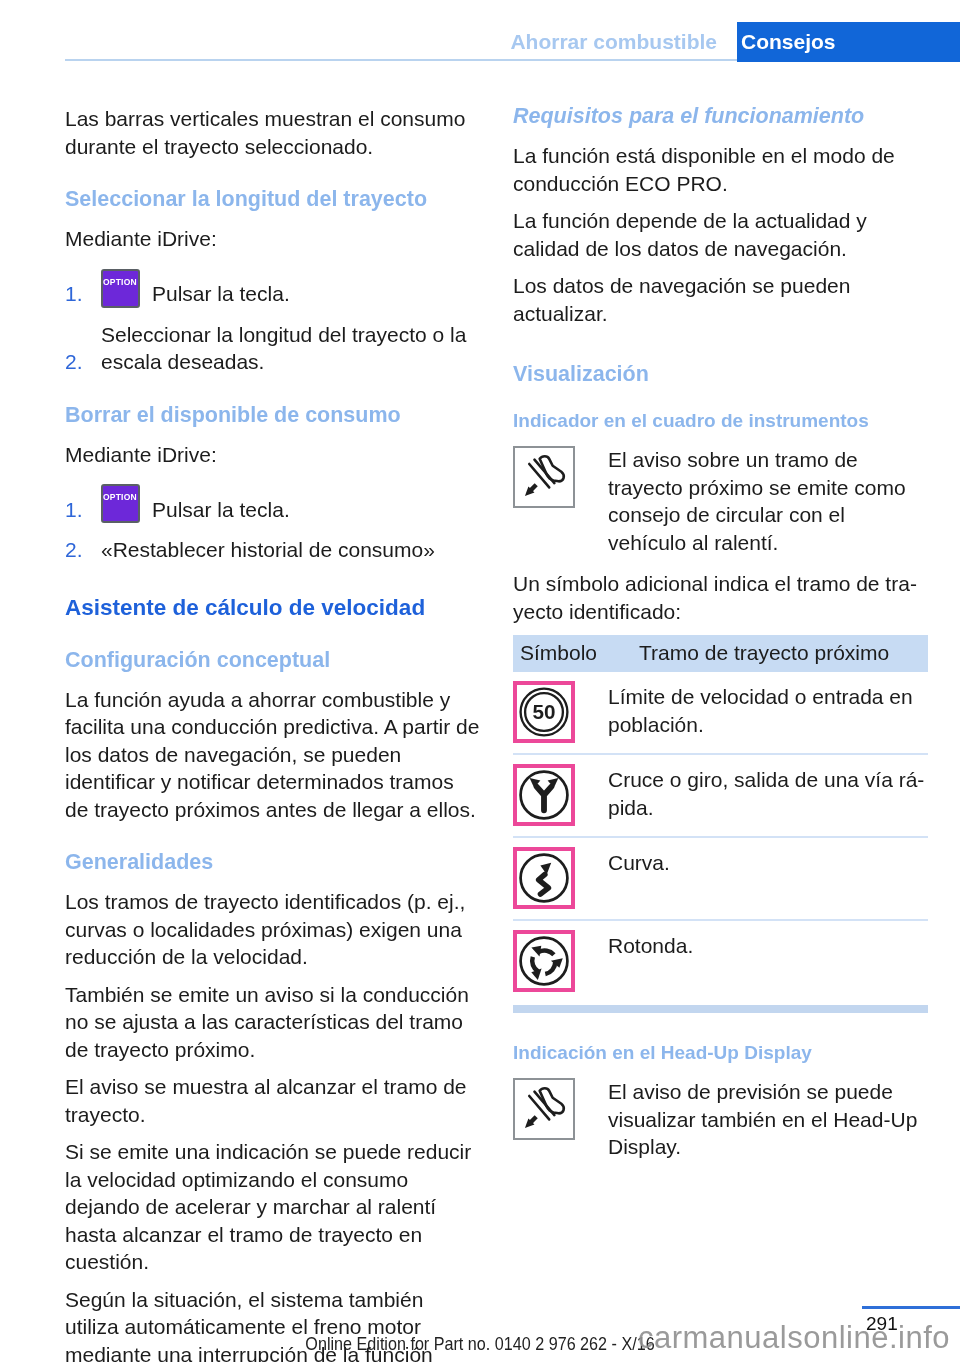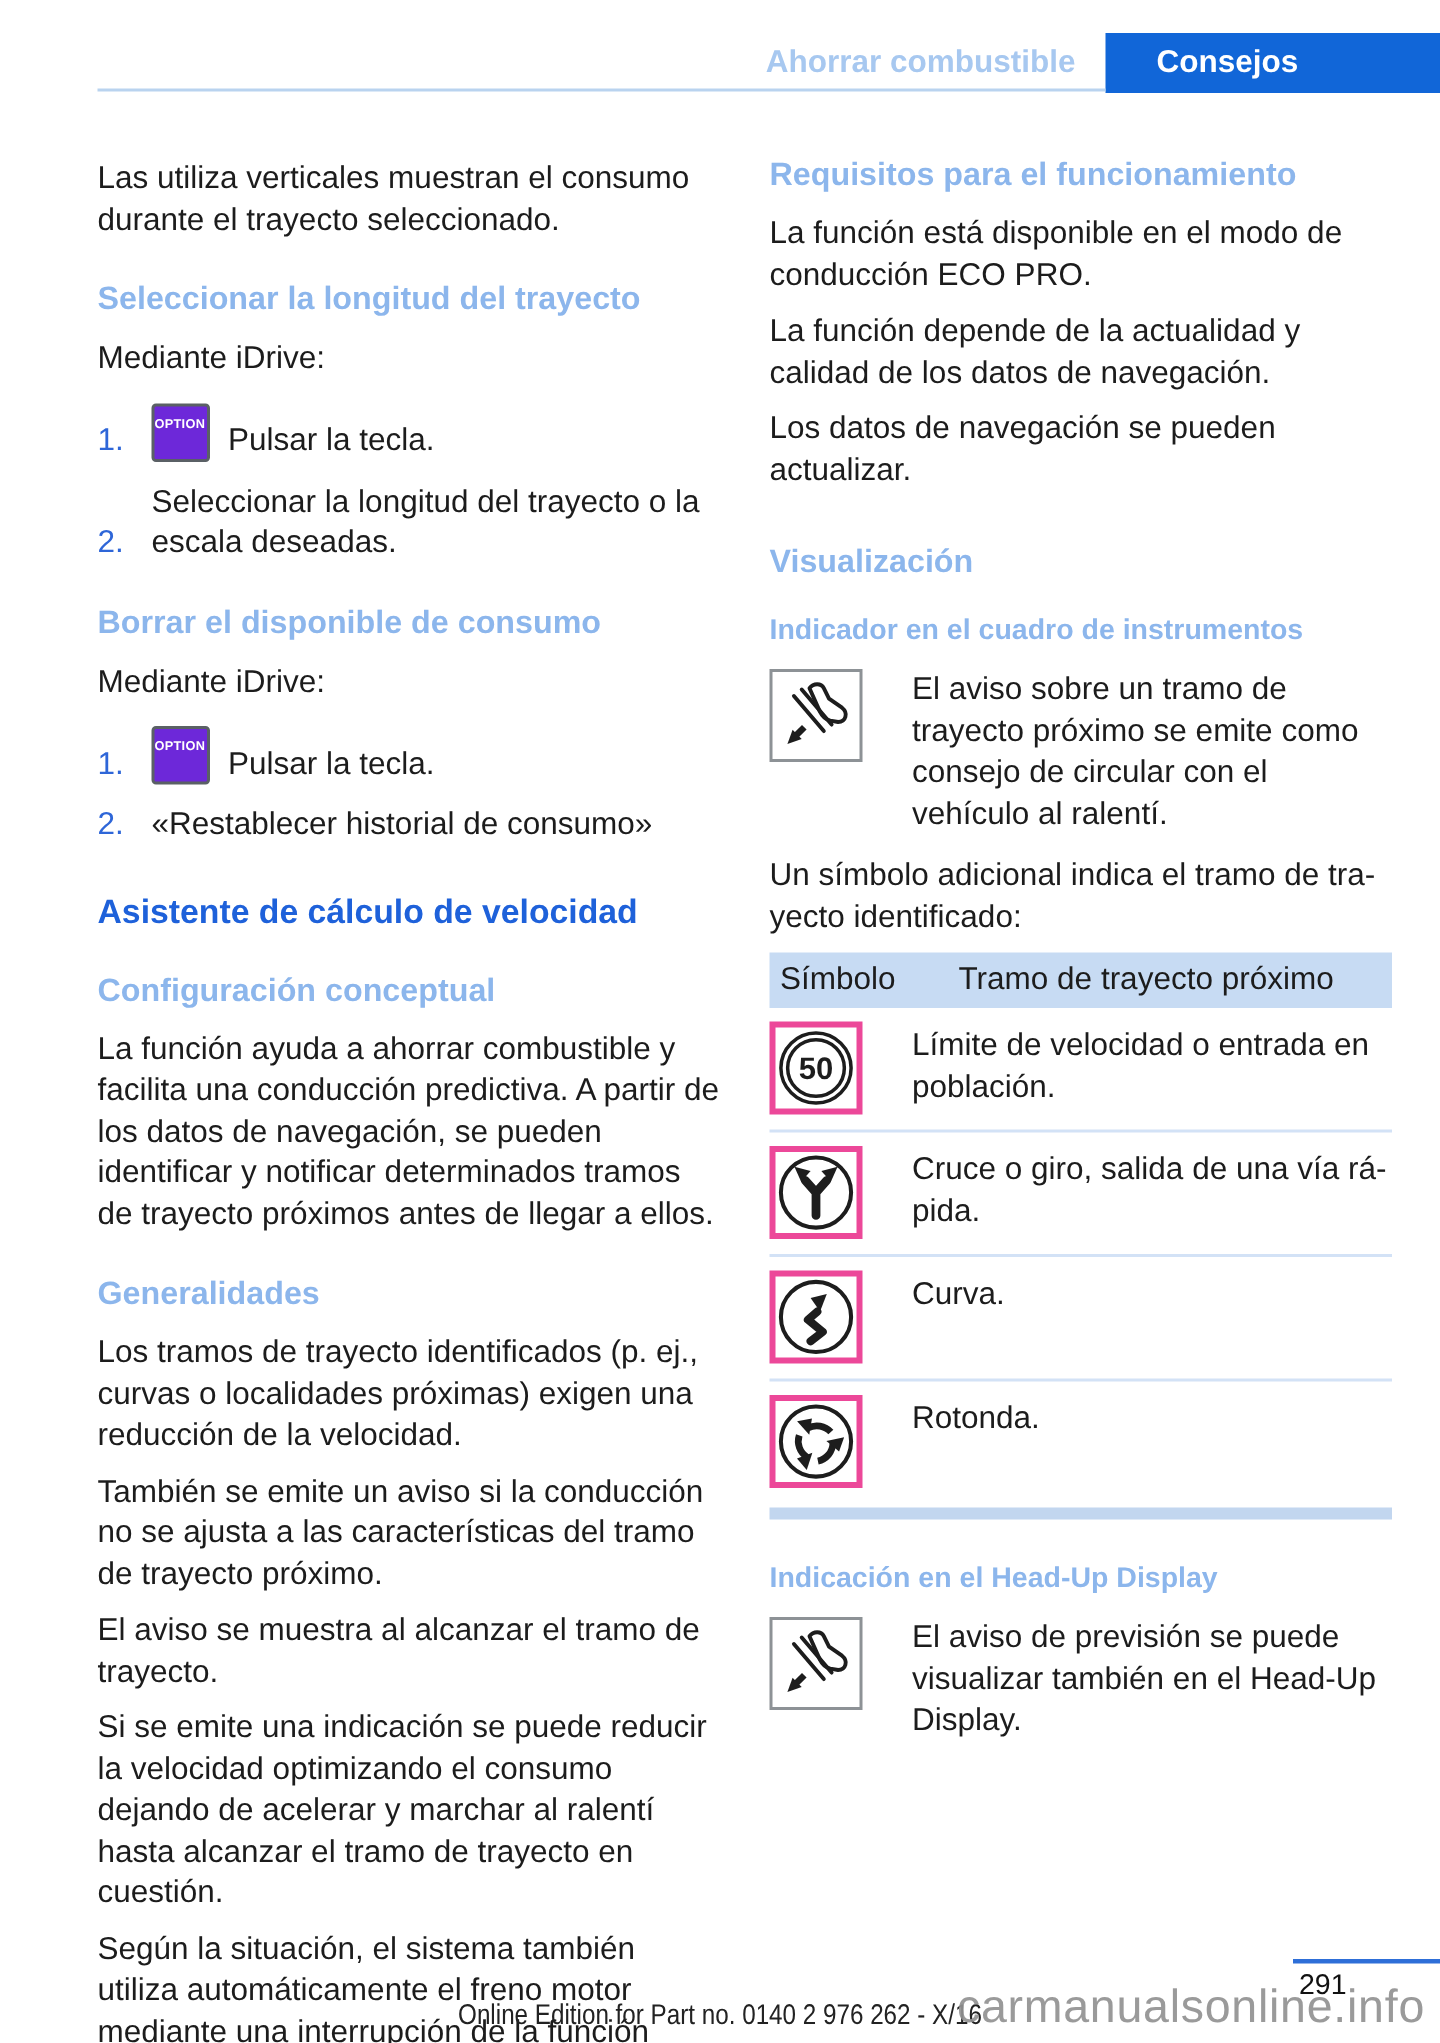--- a/index.html
+++ b/index.html
@@ -6,21 +6,21 @@
   .page{
     position:relative;width:960px;height:1362px;overflow:hidden;
     background:#fff;font-family:"Liberation Sans",sans-serif;color:#1c1c1c;
   }
   
   .topbar{position:absolute;top:0;left:0;width:960px;height:62px;}
   .crumb{position:absolute;right:243px;top:30px;font-size:21px;font-weight:bold;color:#a7c8f0;white-space:nowrap;}
   .chapter-tab{
     position:absolute;left:737px;top:22px;width:223px;height:40px;box-sizing:border-box;
     background:#1166d8;color:#fff;font-size:21px;font-weight:bold;
-    line-height:40px;padding-left:34px;
+    line-height:40px;padding-left:4px;
   }
   .top-rule{position:absolute;left:65px;top:59px;width:672px;height:2px;background:#b9d3ef;}
   
   .cols{position:absolute;top:103px;left:65px;width:863px;display:flex;gap:33px;}
   .col{width:415px;}
   p{margin:0 0 10px 0;font-size:21px;line-height:27.5px;}
   h2,h3,h4{margin:0;}
   .h-dark{font-size:22.5px;line-height:27px;font-weight:bold;color:#1e61da;margin:30px 0 22px 0;}
   .h-light{font-size:21.5px;line-height:26px;font-weight:bold;color:#8cb6ec;margin:26px 0 13px 0;}
   .h-sub{font-size:19px;line-height:24px;font-weight:bold;color:#8cb6ec;margin:22px 0 13px 0;}
@@ -69,21 +69,21 @@
 
   <div class="topbar">
     <span class="crumb">Ahorrar combustible</span>
     <span class="chapter-tab">Consejos</span>
     <span class="top-rule"></span>
   </div>
 
   <div class="cols">
 
     <div class="col">
-      <p class="first">Las utiliza verticales muestran el consumo du­rante el trayecto seleccionado.</p>
+      <p class="first">Las barras verticales muestran el consumo du­rante el trayecto seleccionado.</p>
 
       <h3 class="h-light">Seleccionar la longitud del trayecto</h3>
       <p>Mediante iDrive:</p>
       <div class="steps">
         <div class="step">
           <span class="step-num">1.</span>
           <span class="option-key">
               <span class="key-label">OPTION</span>
             </span>
           <span class="step-text">Pulsar la tecla.</span>
@@ -117,21 +117,21 @@
 
       <h3 class="h-light">Generalidades</h3>
       <p>Los tramos de trayecto identificados (p. ej., curvas o localidades próximas) exigen una re­ducción de la velocidad.</p>
       <p>También se emite un aviso si la conducción no se ajusta a las características del tramo de tra­yecto próximo.</p>
       <p>El aviso se muestra al alcanzar el tramo de tra­yecto.</p>
       <p>Si se emite una indicación se puede reducir la velocidad optimizando el consumo dejando de acelerar y marchar al ralentí hasta alcanzar el tramo de trayecto en cuestión.</p>
       <p><span>Según la situación, el sistema también utiliza automáticamente el freno motor mediante una interrupción de la función planeo, ver pá­gina </span></p>
     </div>
 
     <div class="col">
-      <h3 class="h-light first" style="margin-top:0;">Requisitos para el funcionamiento</h3>
+      <h3 class="h-light first" style="margin-top:0;font-style:italic;">Requisitos para el funcionamiento</h3>
       <p>La función está disponible en el modo de con­ducción ECO PRO.</p>
       <p>La función depende de la actualidad y calidad de los datos de navegación.</p>
       <p>Los datos de navegación se pueden actualizar.</p>
 
       <h3 class="h-light" style="margin-top:34px;">Visualización</h3>
 
       <h4 class="h-sub">Indicador en el cuadro de instrumentos</h4>
       <div class="icon-note">
         <div class="icon-box">
           <svg viewBox="0 0 60 60" aria-hidden="true">

